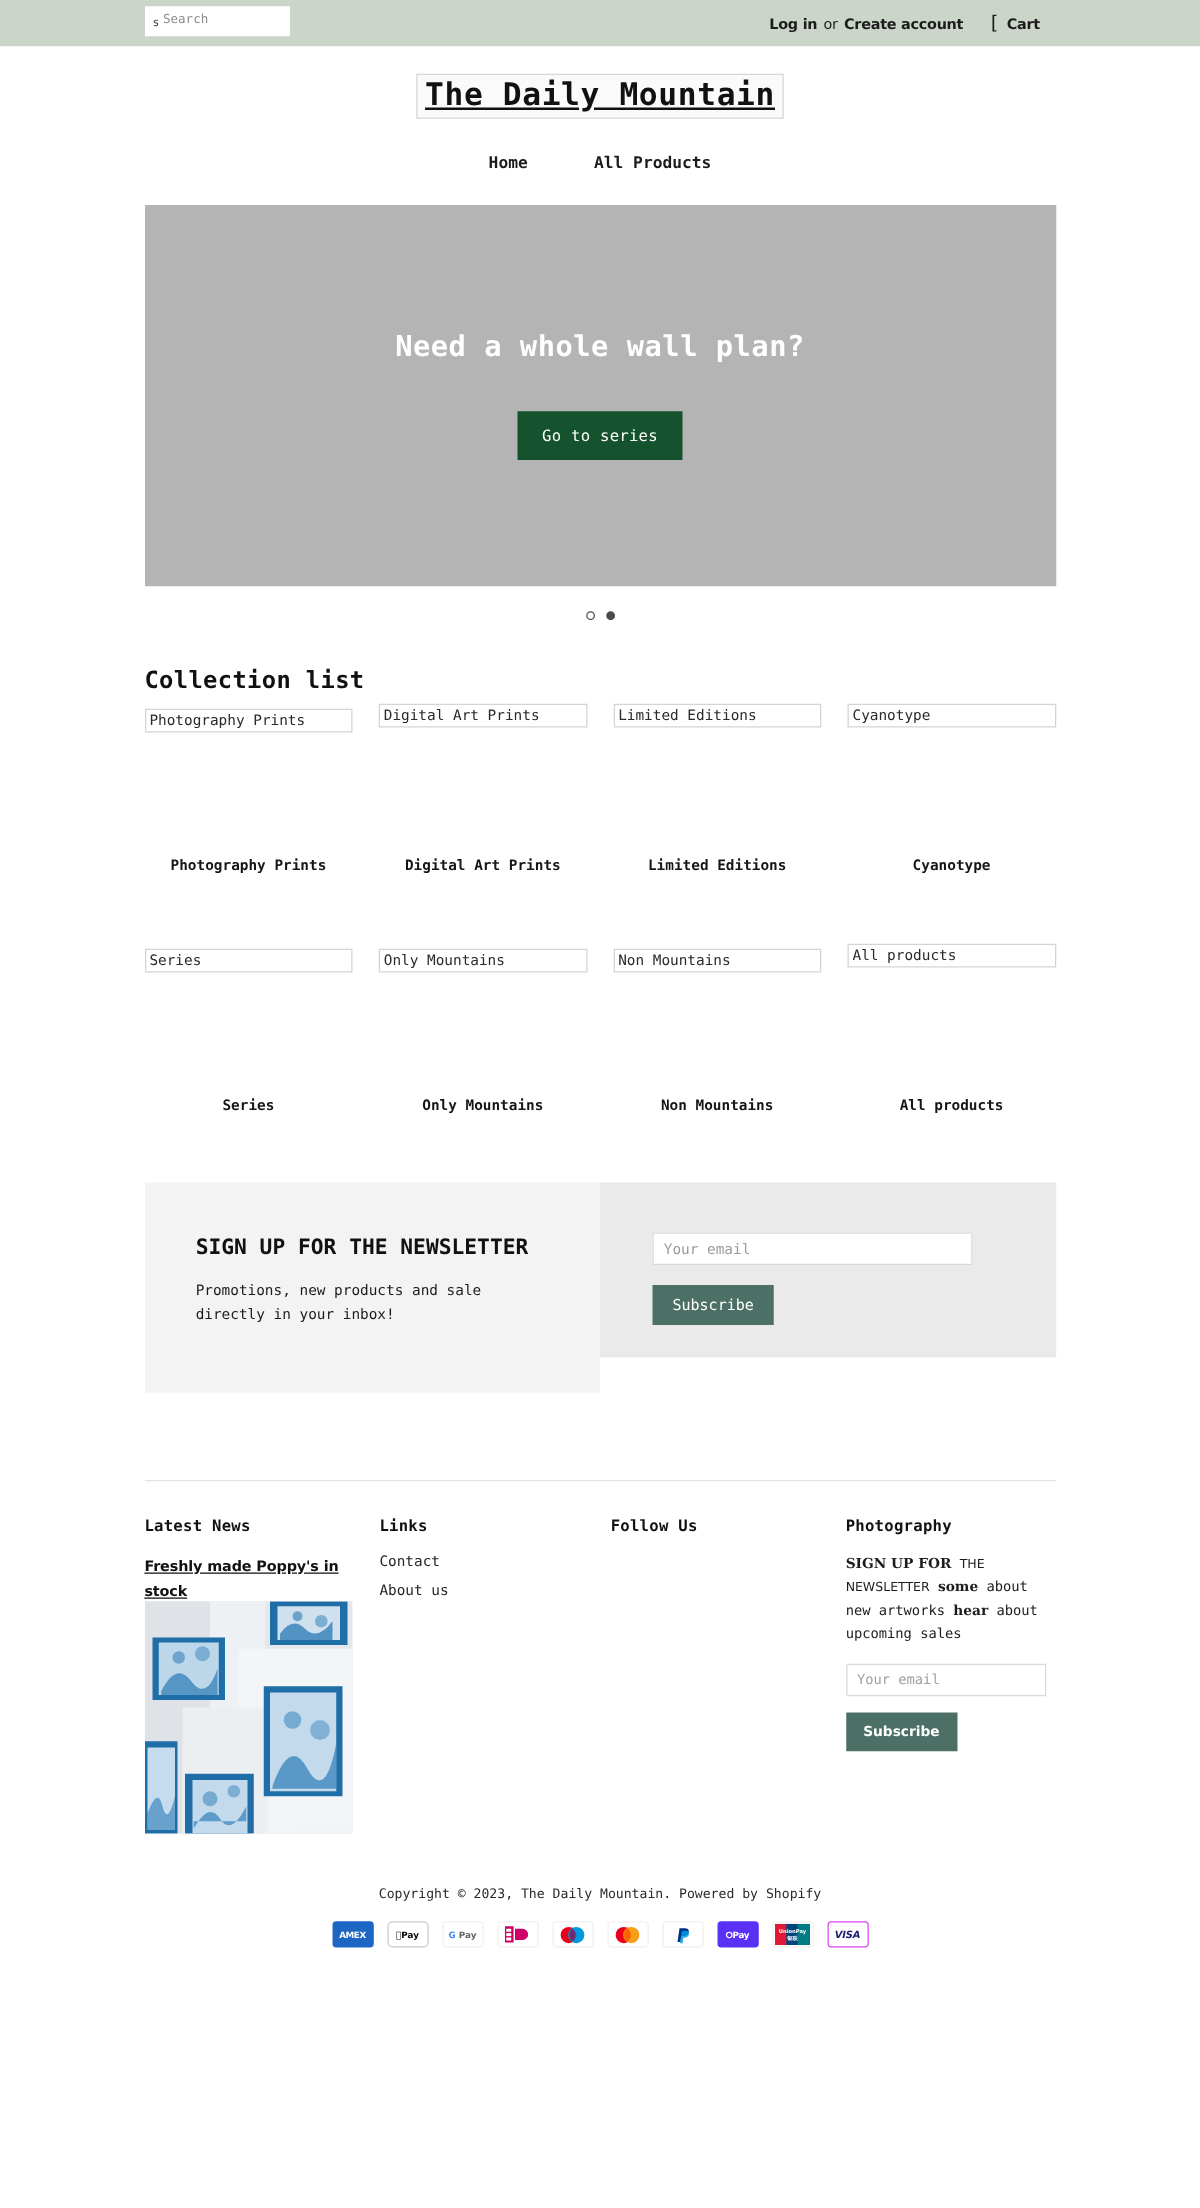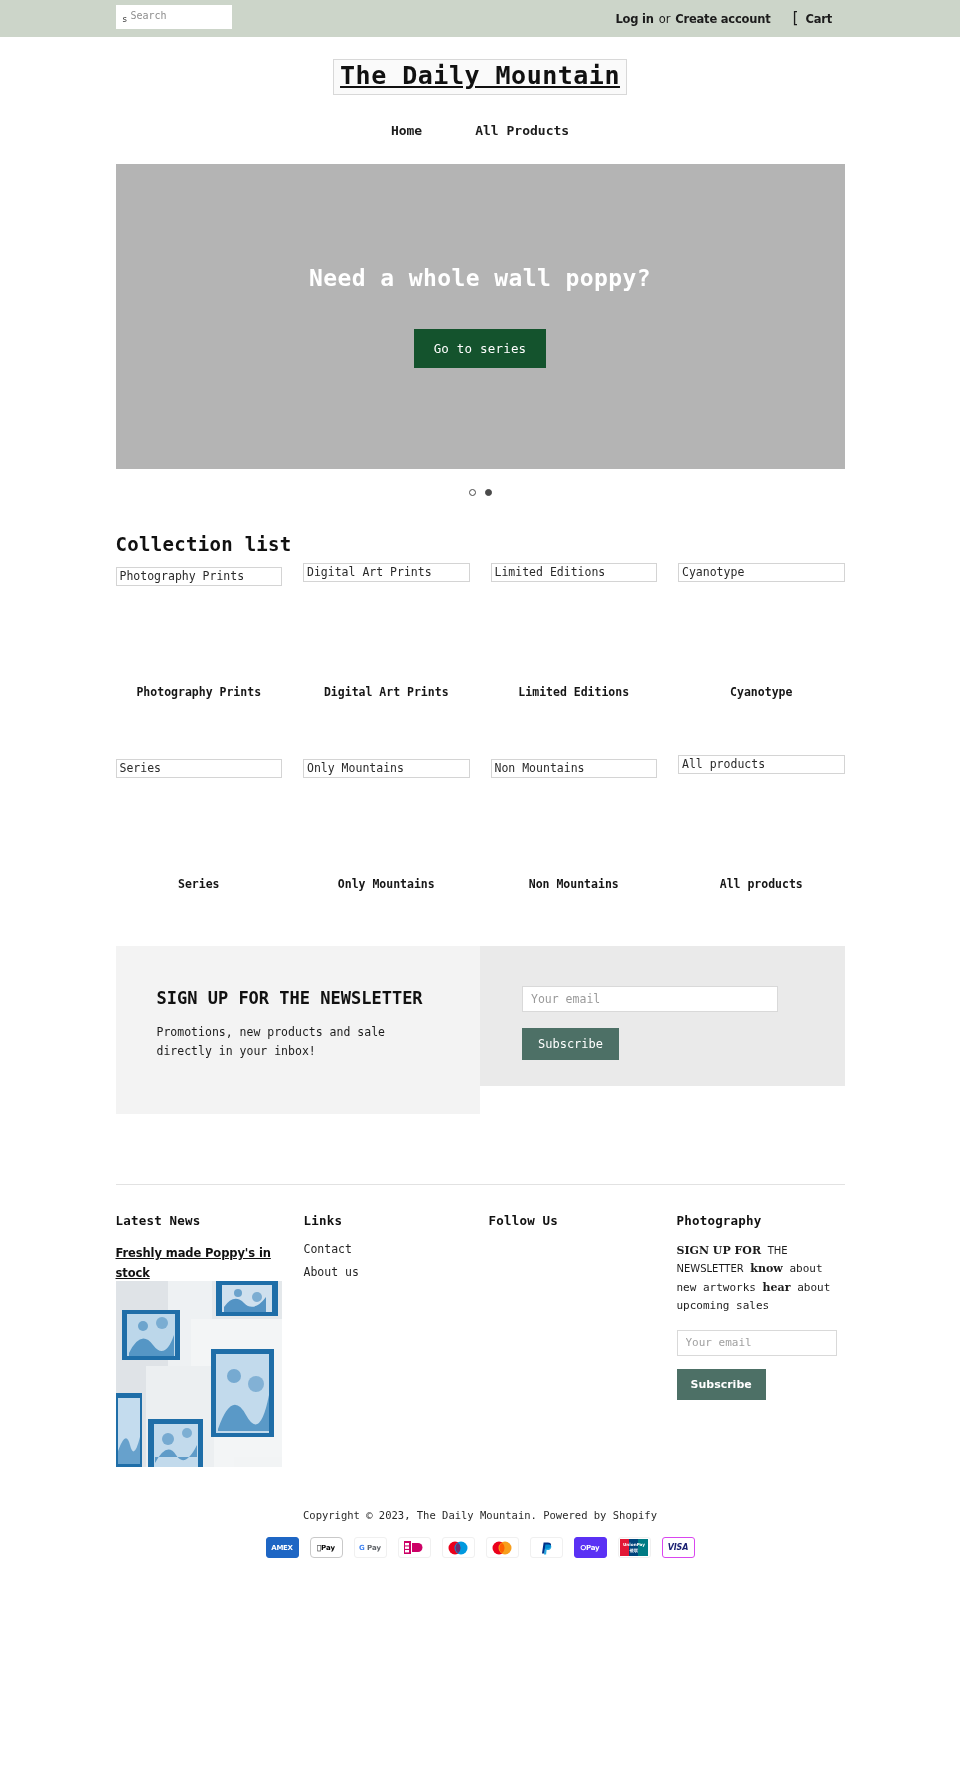--- a/index.html
+++ b/index.html
@@ -414,21 +414,21 @@
 
 <div class="header">
   <a href="#" class="logo">The Daily Mountain</a>
   <nav class="mainnav">
     <a href="#">Home</a>
     <a href="#">All Products</a>
   </nav>
 </div>
 
 <div class="hero">
-  <div class="hero-title">Need a whole wall poppy?</div>
+  <div class="hero-title">Need a whole wall plan?</div>
   <button class="hero-btn">Go to series</button>
 </div>
 <div class="dots">
   <span class="dot"></span>
   <span class="dot active"></span>
 </div>
 
 <div class="section-wrap">
   <h2 class="collection-heading">Collection list</h2>
 
@@ -544,21 +544,21 @@
     <a href="#" class="f-link">Contact</a>
     <a href="#" class="f-link">About us</a>
   </div>
 
   <div>
     <h4 class="f-head">Follow Us</h4>
   </div>
 
   <div>
     <h4 class="f-head">Photography</h4>
-    <p class="f-news-body"><span class="serif-bold">SIGN UP FOR</span> <span class="cond">THE NEWSLETTER</span> <span class="serif-bold">know</span> <span>about new artworks</span> <span class="serif-bold">hear</span> <span>about upcoming sales</span></p>
+    <p class="f-news-body"><span class="serif-bold">SIGN UP FOR</span> <span class="cond">THE NEWSLETTER</span> <span class="serif-bold">some</span> <span>about new artworks</span> <span class="serif-bold">hear</span> <span>about upcoming sales</span></p>
     <input class="f-email" type="email" placeholder="Your email" style="">
     <button class="f-subscribe">Subscribe</button>
   </div>
 </div>
 
 <div class="copyright">Copyright © 2023, The Daily Mountain. Powered by Shopify</div>
 
 <div class="payments">
   <span class="pay pay-amex">AMEX</span>
   <span class="pay pay-apple">Pay</span>

